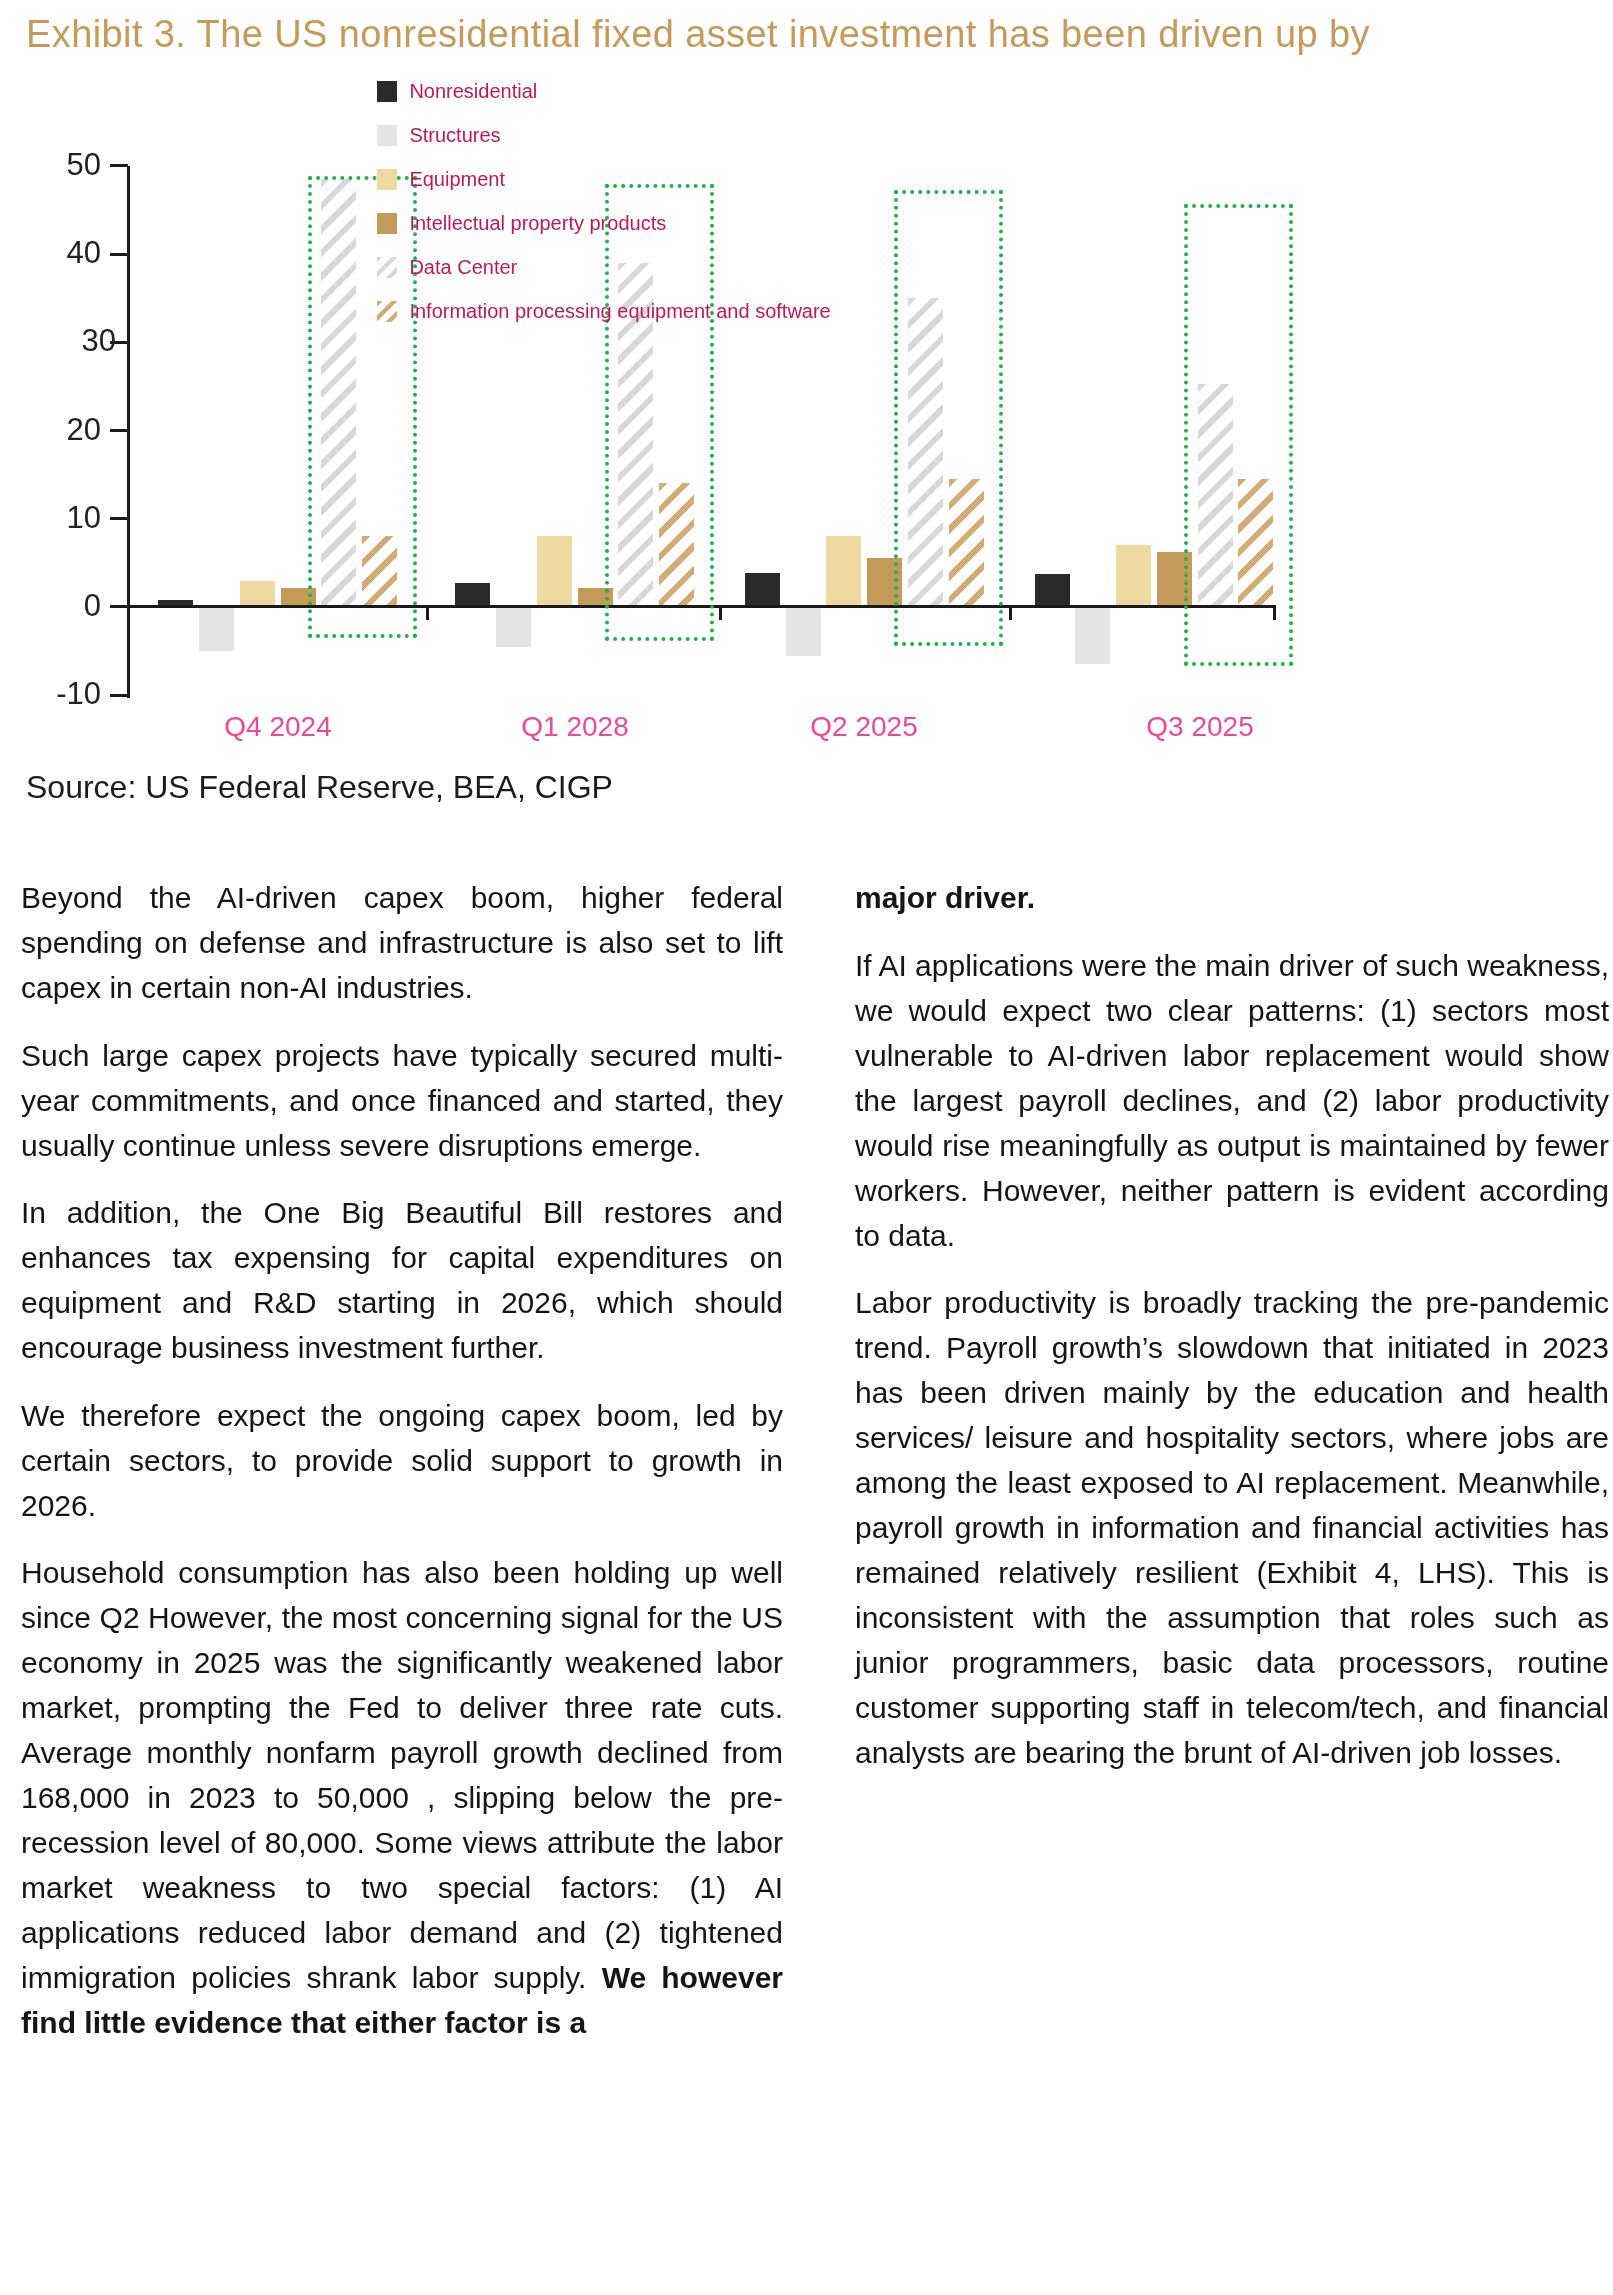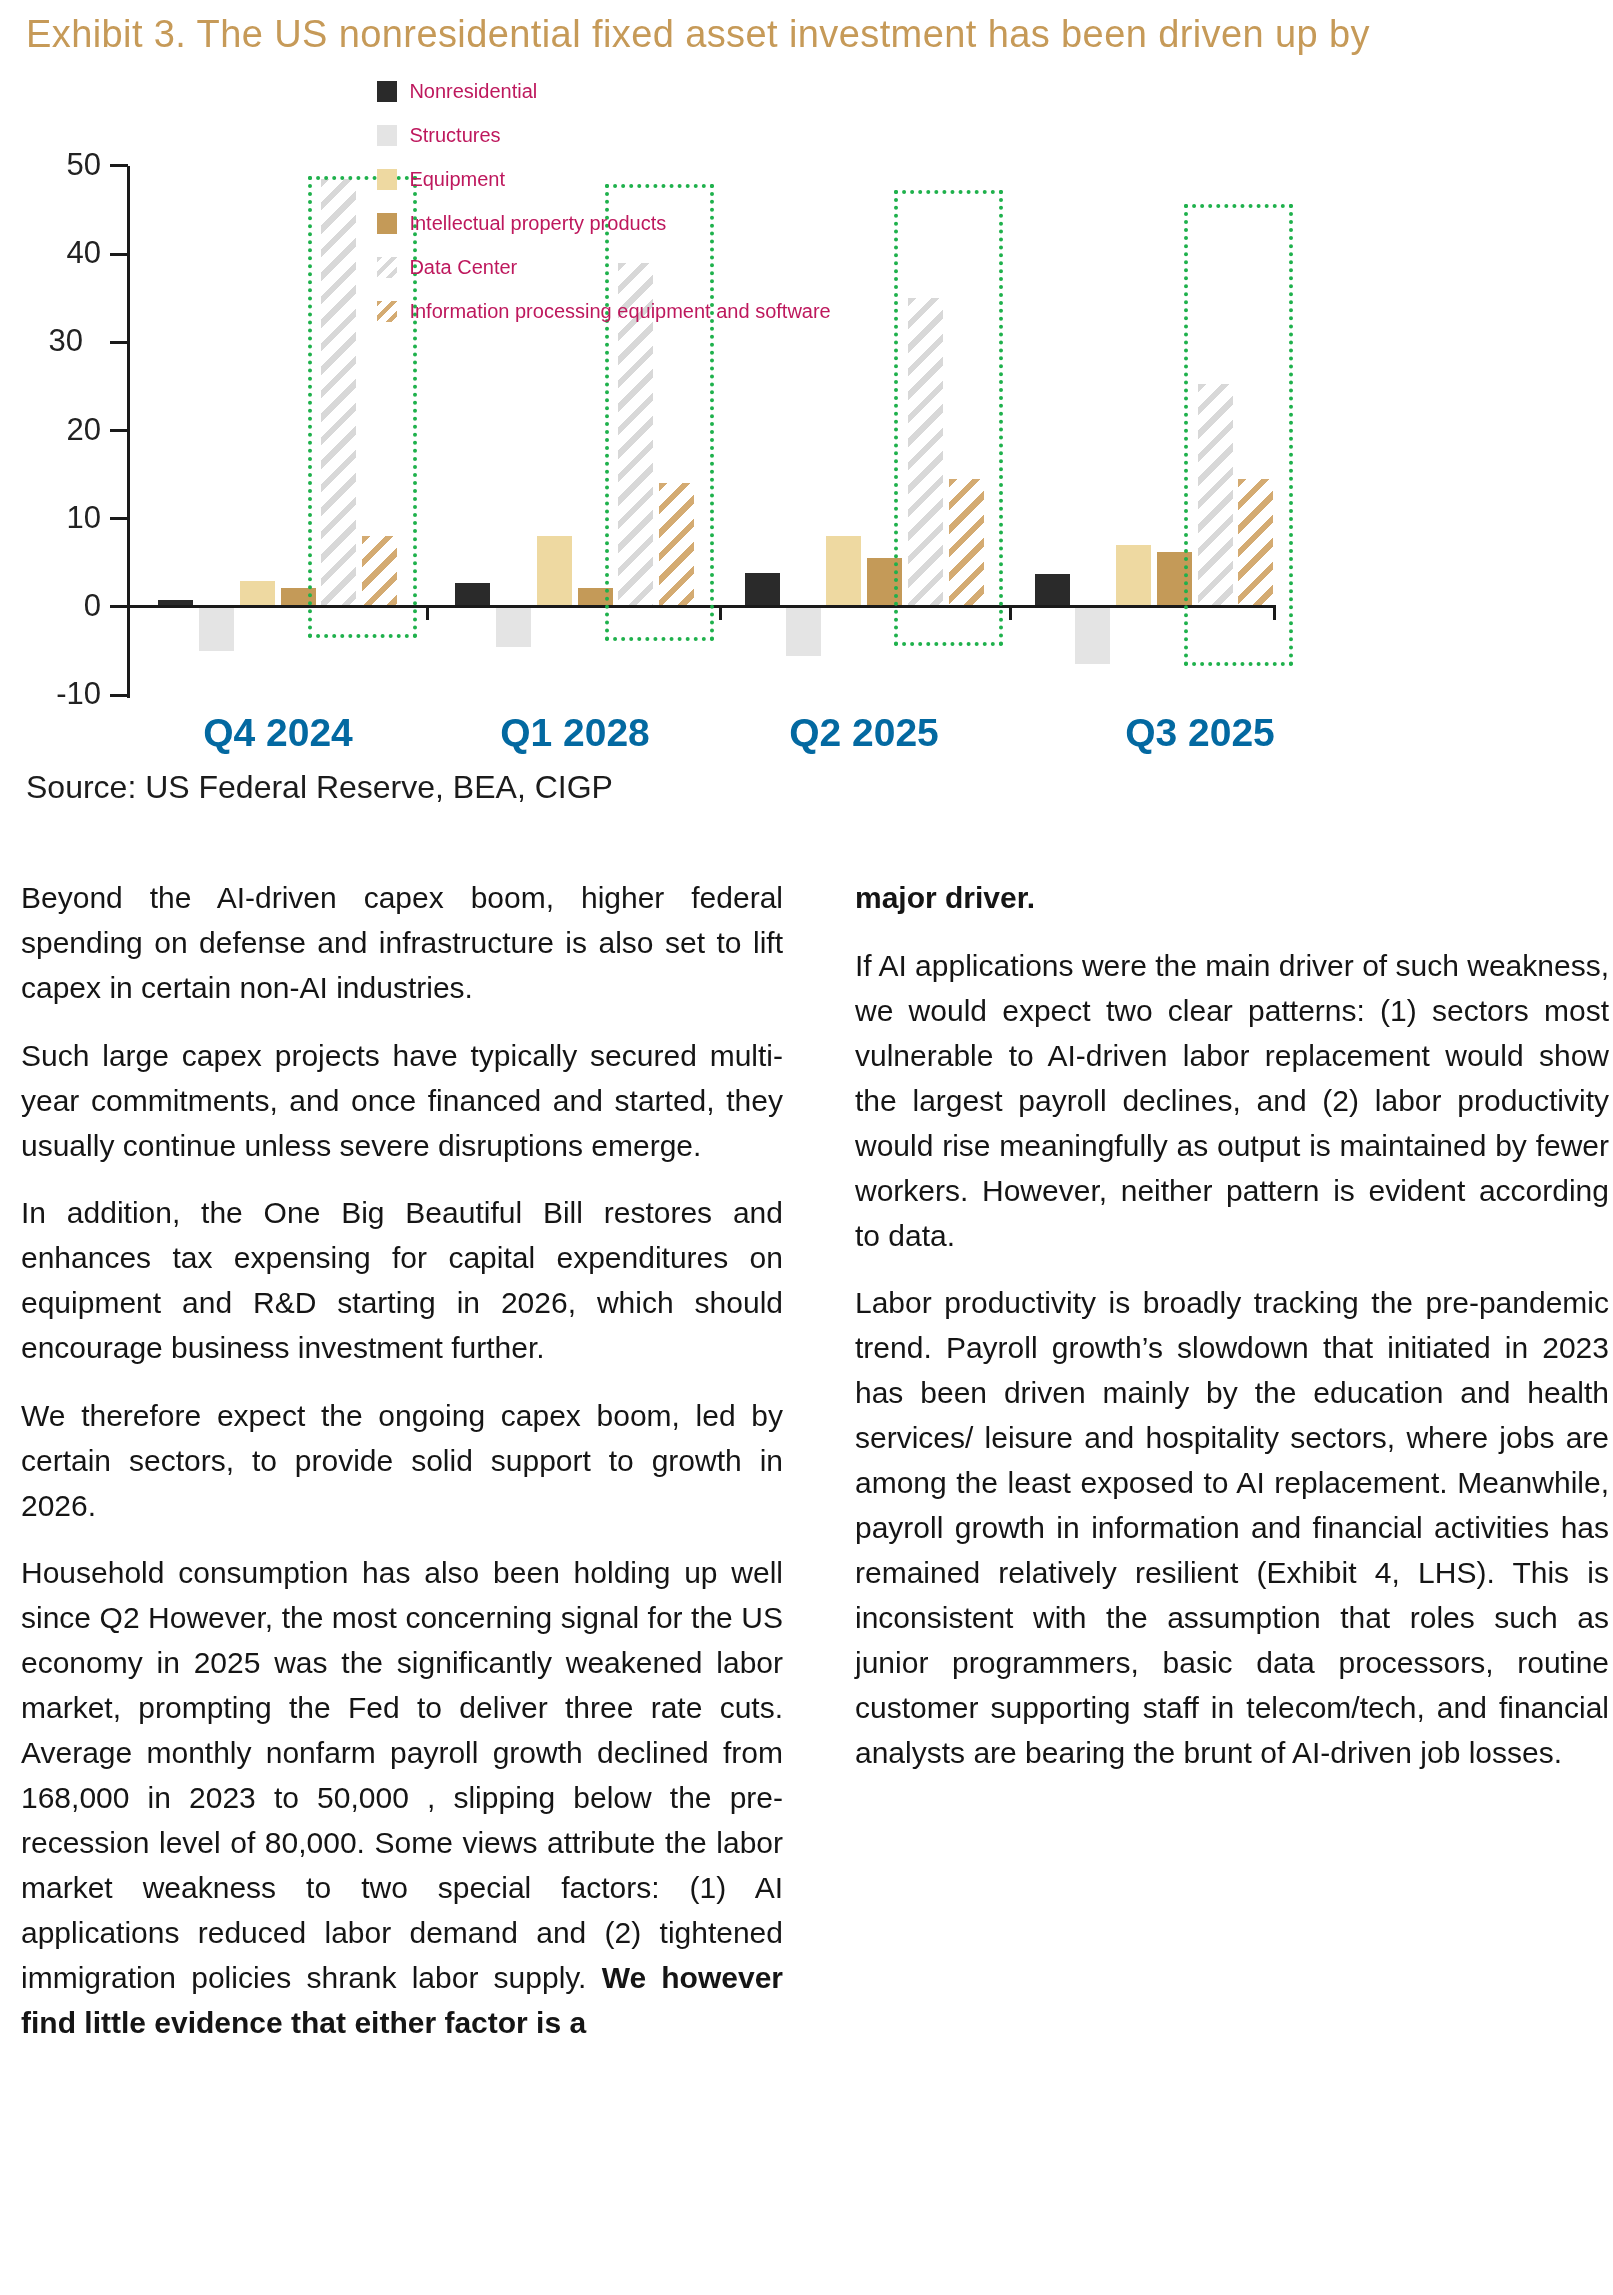--- a/index.html
+++ b/index.html
@@ -8,21 +8,21 @@
     font-family:"Liberation Sans","DejaVu Sans",sans-serif;color:#161616;
   }
   
   .title-block{padding:10.6px 0 0 26px;line-height:47px;font-size:38px;letter-spacing:0.4px;}
   .title-line{white-space:nowrap;}
   .title-line2{padding-left:186px;}
   
   .chart-wrap{position:relative;width:1614px;height:707px;}
   .abs{position:absolute;}
   .y-label{width:83px;text-align:right;font-size:31px;color:#222;}
-  .x-label{font-size:39px;color:#0369a1;transform:translateX(-50%);white-space:nowrap;font-weight:bold;}
+  .x-label{font-size:28px;color:#ec4899;transform:translateX(-50%);white-space:nowrap;}
   .axis{background:#1a1a1a;}
   .legend{position:absolute;z-index:6;}
   .legend-row{display:flex;align-items:center;height:44px;}
   .legend-swatch{width:20.4px;height:20.4px;margin-right:12px;flex:0 0 20.4px;}
   .legend-label{font-size:20px;color:#be185d;white-space:nowrap;}
   .bar{position:absolute;z-index:2;}
   .baseline{z-index:4;}
   .hl-box{position:absolute;z-index:5;background:transparent;}
   
   .source-note{margin:4.5px 0 0 26px;font-size:32px;color:#1c1c1c;}
@@ -40,21 +40,21 @@
   <div class="title-line">Exhibit 3. The US nonresidential fixed asset investment has been driven up by</div>
 </div>
 
 <div class="chart-wrap" id="chart">
     <div class="abs axis" style="left: 127px; top: 108px; width: 3px; height: 532px;"></div>
     <div class="abs axis" style="left: 110px; top: 106px; width: 18px; height: 3px;"></div>
     <div class="abs y-label" style="left: 18px; top: 89px;">50</div>
     <div class="abs axis" style="left: 110px; top: 195px; width: 18px; height: 3px;"></div>
     <div class="abs y-label" style="left: 18px; top: 177px;">40</div>
     <div class="abs axis" style="left: 110px; top: 283px; width: 18px; height: 3px;"></div>
-    <div class="abs y-label" style="left: 0; top: 265px;">30</div>
+    <div class="abs y-label" style="left: 33px; top: 265px;">30</div>
     <div class="abs axis" style="left: 110px; top: 371px; width: 18px; height: 3px;"></div>
     <div class="abs y-label" style="left: 18px; top: 354px;">20</div>
     <div class="abs axis" style="left: 110px; top: 459px; width: 18px; height: 3px;"></div>
     <div class="abs y-label" style="left: 18px; top: 442px;">10</div>
     <div class="abs axis" style="left: 110px; top: 547px; width: 18px; height: 3px;"></div>
     <div class="abs y-label" style="left: 18px; top: 530px;">0</div>
     <div class="abs axis" style="left: 110px; top: 636px; width: 18px; height: 3px;"></div>
     <div class="abs y-label" style="left: 18px; top: 618px;">-10</div>
     <div class="abs bar" style="left: 158px; top: 542px; width: 35px; height: 7px; background: rgb(42, 42, 42);"></div>
     <div class="abs bar" style="left: 455px; top: 525px; width: 35px; height: 24px; background: rgb(42, 42, 42);"></div>

